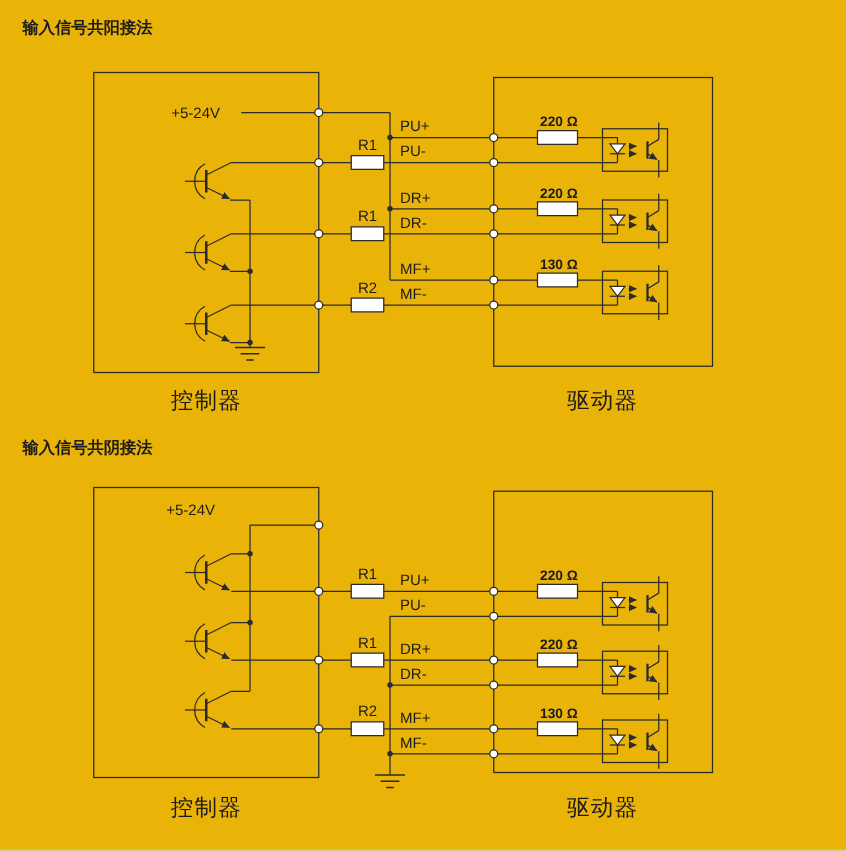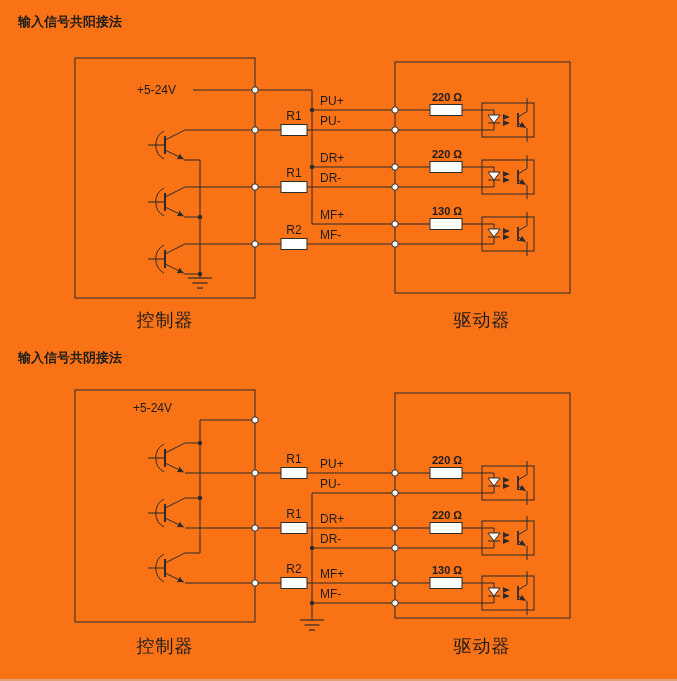--- a/index.html
+++ b/index.html
@@ -1,16 +1,16 @@
 <!DOCTYPE html>
 <html><head>
 <meta charset="utf-8">
 <style>
   html,body{margin:0;padding:0;background:#ffffff;}
-  .page{position:relative;width:677px;height:681px;background:#f97316;overflow:hidden;
+  .page{position:relative;width:677px;height:681px;background:#eab308;overflow:hidden;
         font-family:"Liberation Sans","DejaVu Sans",sans-serif;}
   svg text{stroke:none;fill:#1c1c1c;}
   .t-title{font:bold 13px "Liberation Sans","DejaVu Sans",sans-serif;}
   .t-lbl{font:12px "Liberation Sans","DejaVu Sans",sans-serif;}
   .t-ohm{font:bold 11px "Liberation Sans","DejaVu Sans",sans-serif;}
   .t-box{font:18px "Liberation Serif","DejaVu Serif",serif;letter-spacing:1px;}
   .mid{text-anchor:middle;}
 </style>
 </head>
 <body>

